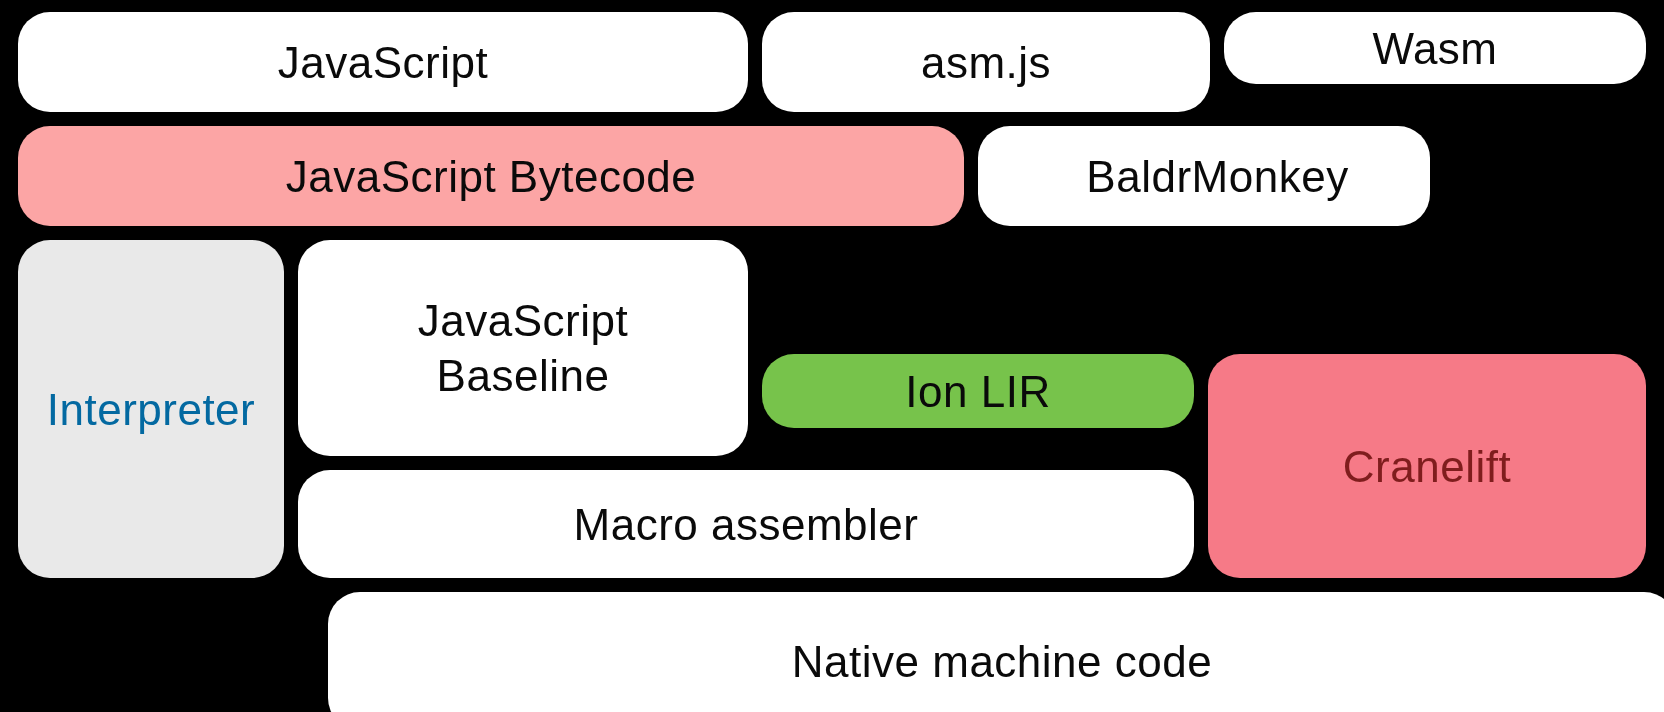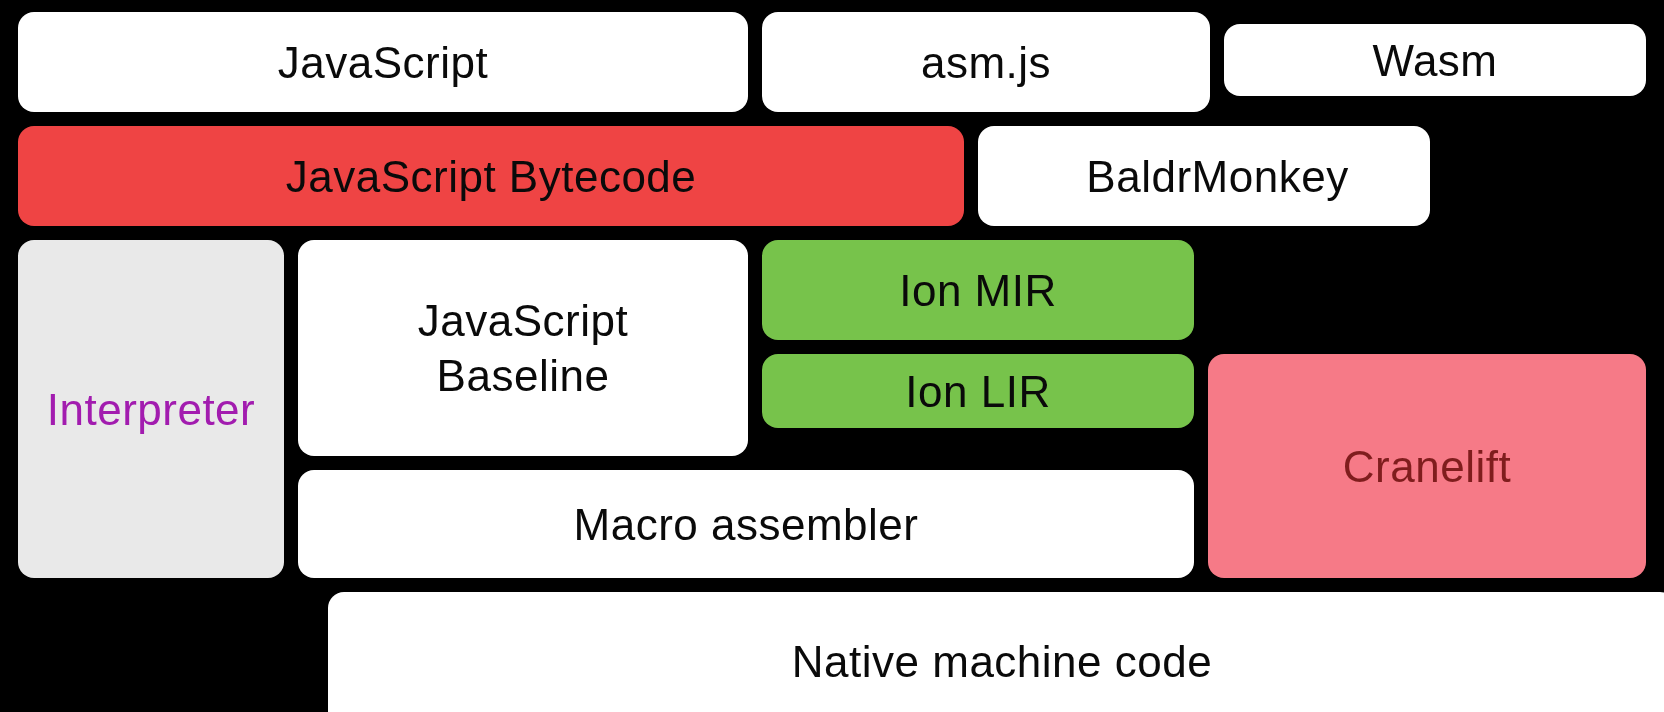--- a/index.html
+++ b/index.html
@@ -10,38 +10,38 @@
   .canvas {
     position: relative;
     width: 1664px;
     height: 712px;
     background: #000;
     overflow: hidden;
     font-family: "Liberation Sans", "DejaVu Sans", sans-serif;
   }
   .box {
     position: absolute;
-    border-radius: 16px;
+    border-radius: 32px;
     display: flex;
     align-items: center;
     justify-content: center;
     box-sizing: border-box;
   }
   .box .label {
     color: #0a0a0a;
     font-size: 44px;
     line-height: 1.25;
     text-align: center;
     white-space: pre-line;
     letter-spacing: 0.5px;
   }
   
   .b-javascript   { left: 18px;   top: 12px;  width: 730px;  height: 100px; }
   .b-asmjs        { left: 762px;  top: 12px;  width: 448px;  height: 100px; }
-  .b-wasm         { left: 1224px; top: 12px;  width: 422px;  height: 72px; margin-top: 12px; }
+  .b-wasm         { left: 1224px; top: 12px;  width: 422px;  height: 72px; }
   
   .b-bytecode     { left: 18px;   top: 126px; width: 946px;  height: 100px; }
   .b-baldrmonkey  { left: 978px;  top: 126px; width: 452px;  height: 100px; }
   
   .b-interpreter  { left: 18px;   top: 240px; width: 266px;  height: 338px; }
   .b-baseline     { left: 298px;  top: 240px; width: 450px;  height: 216px; }
   .b-ionmir       { left: 762px;  top: 240px; width: 432px;  height: 100px; }
   .b-ionlir       { left: 762px;  top: 354px; width: 432px;  height: 74px; }
   .b-cranelift    { left: 1208px; top: 354px; width: 438px;  height: 224px; }
   .b-macro        { left: 298px;  top: 470px; width: 896px;  height: 108px; }
@@ -57,40 +57,37 @@
   </div>
 
   <div class="box b-asmjs" style="background: rgb(255, 255, 255);">
     <span class="label" style="color: rgb(10, 10, 10);">asm.js</span>
   </div>
 
   <div class="box b-wasm" style="background: rgb(255, 255, 255);">
     <span class="label" style="color: rgb(10, 10, 10);">Wasm</span>
   </div>
 
-  <div class="box b-bytecode" style="background: #ef4444;">
+  <div class="box b-bytecode" style="background: #fca5a5;">
     <span class="label" style="color: rgb(10, 10, 10);">JavaScript Bytecode</span>
   </div>
 
   <div class="box b-baldrmonkey" style="background: rgb(255, 255, 255); padding-left: 27px;">
     <span class="label" style="color: rgb(10, 10, 10);">BaldrMonkey</span>
   </div>
 
   <div class="box b-interpreter" style="background: rgb(233, 233, 233);">
-    <span class="label" style="color: #a21caf; text-align: center;">Interpreter</span>
+    <span class="label" style="color: #0369a1; text-align: center;">Interpreter</span>
   </div>
 
   <div class="box b-baseline" style="background: rgb(255, 255, 255);">
     <span class="label" style="color: rgb(10, 10, 10);">JavaScript
 Baseline</span>
   </div>
 
-  <div class="box b-ionmir" style="background: rgb(119, 195, 75);">
-    <span class="label" style="color: rgb(10, 10, 10);">Ion MIR</span>
-  </div>
 
   <div class="box b-ionlir" style="background: rgb(119, 195, 75);">
     <span class="label" style="color: rgb(10, 10, 10);">Ion LIR</span>
   </div>
 
   <div class="box b-cranelift" style="background: rgb(246, 122, 135);">
     <span class="label" style="color: #7f1d1d;">Cranelift</span>
   </div>
 
   <div class="box b-macro" style="background: rgb(255, 255, 255);">

